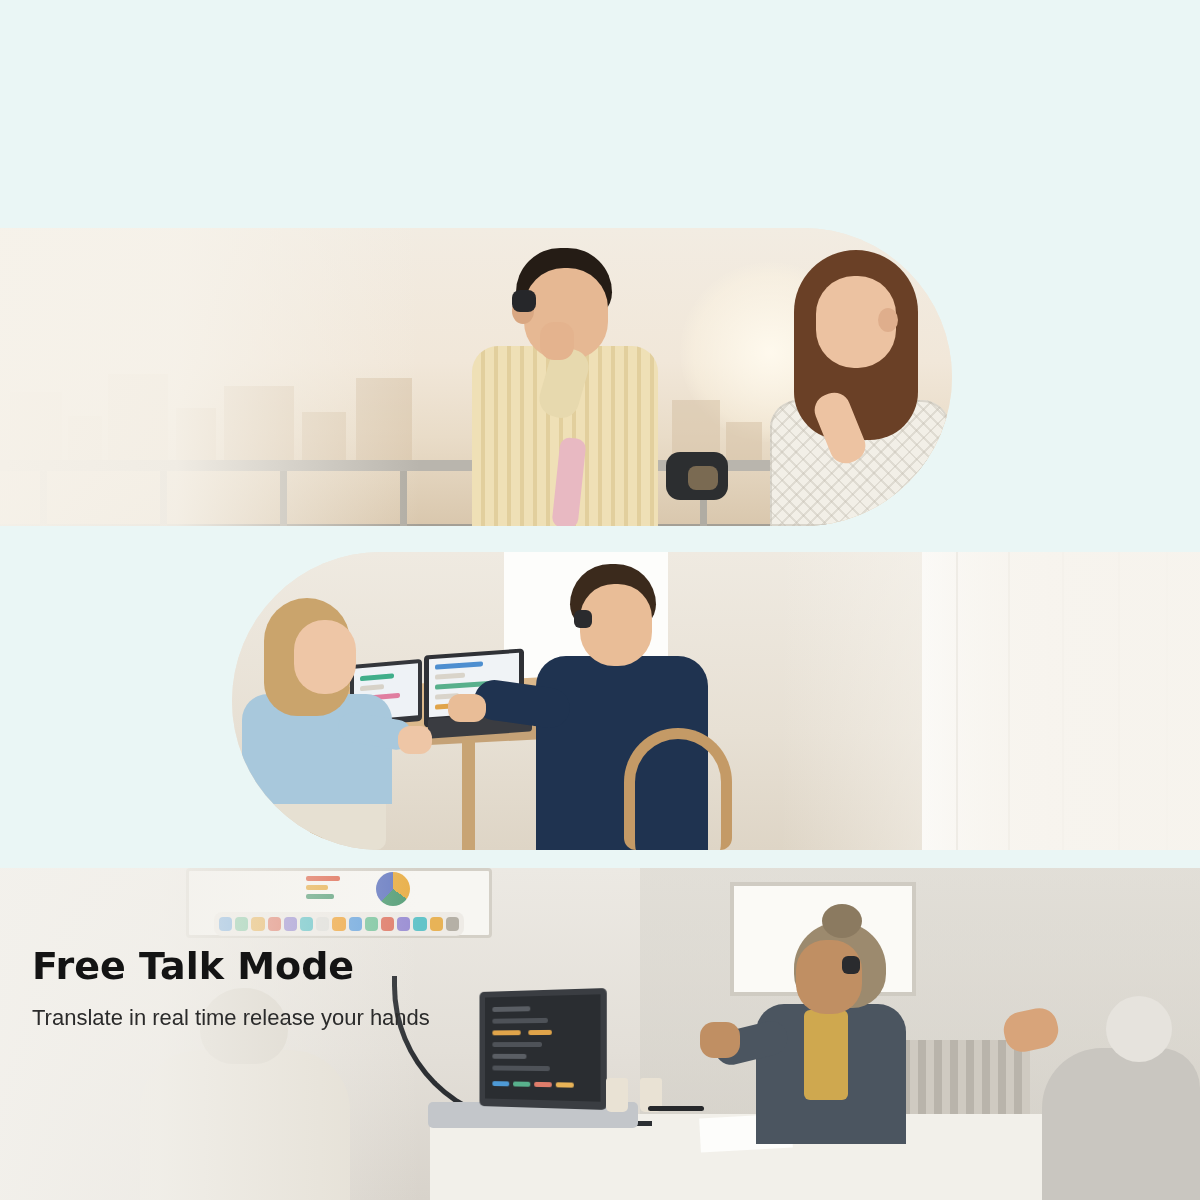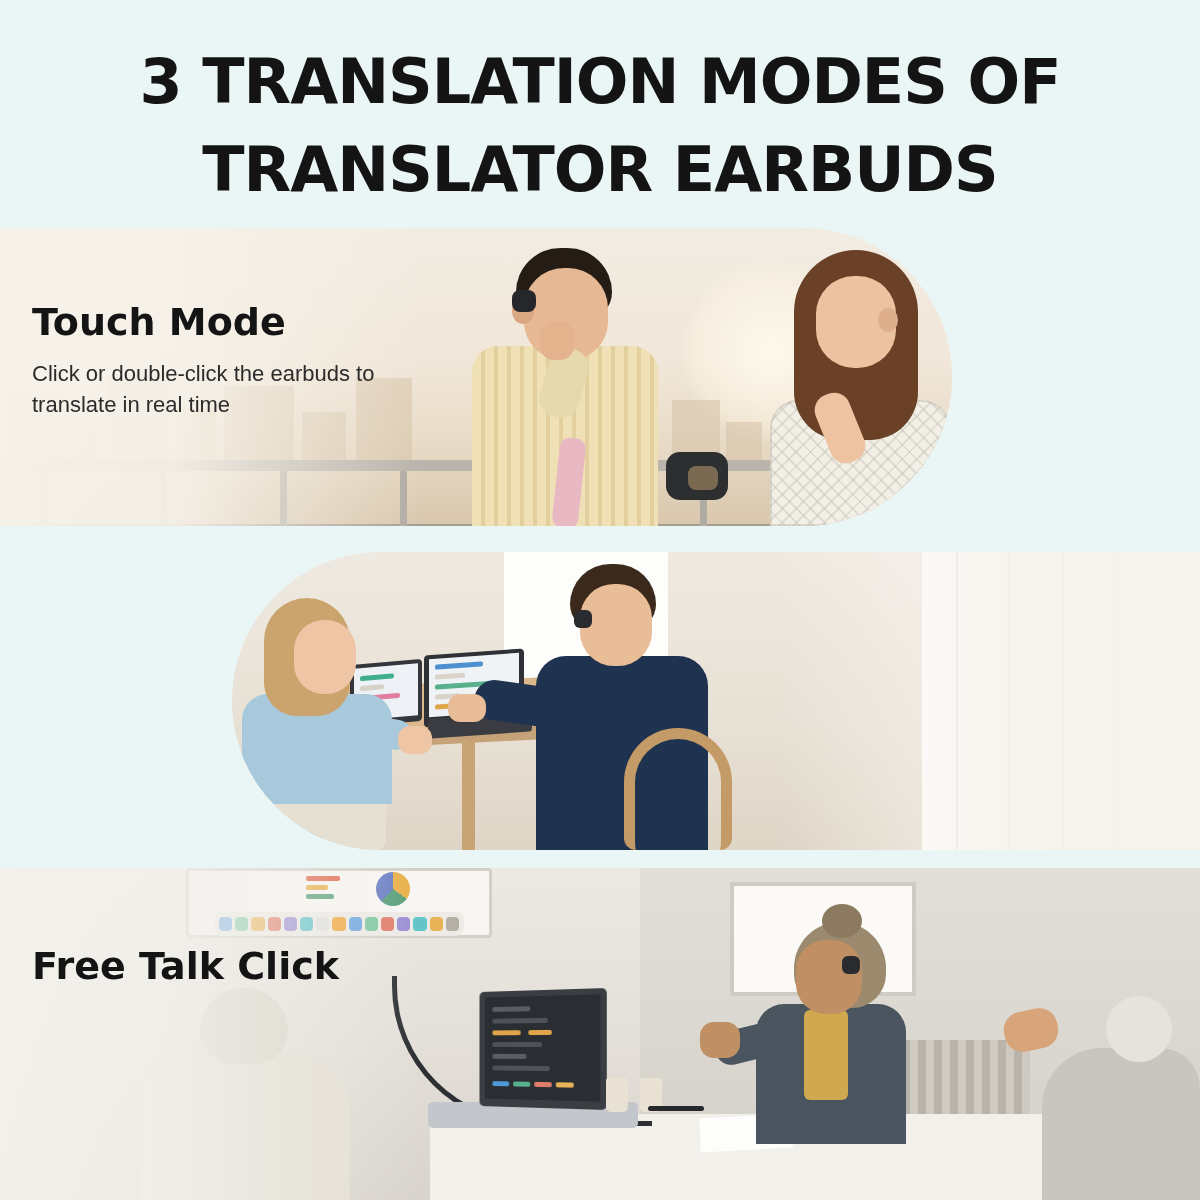--- a/index.html
+++ b/index.html
@@ -461,24 +461,20 @@
     position: absolute; left: 32px; top: 76px; width: 420px;
   }
 
   .gap { position: absolute; left: 0; width: 1200px; background: #eaf6f5; }
 </style>
 </head>
 <body>
 
 <div class="page">
 
-  <div class="title-block">
-    <div class="title-line">3 TRANSLATION MODES OF</div>
-    <div class="title-line">TRANSLATOR EARBUDS</div>
-  </div>
 
   <div class="panel panel1">
     <div class="p1-sky"></div>
     <div class="p1-sun"></div>
 
     <div class="p1-skyline">
       <div class="bldg" style="left:10px; width:52px; height:78px;"></div>
       <div class="bldg" style="left:68px; width:34px; height:54px;"></div>
       <div class="bldg" style="left:108px; width:60px; height:96px;"></div>
       <div class="bldg" style="left:176px; width:40px; height:62px;"></div>
@@ -517,24 +513,20 @@
           <div class="w1-lace"></div>
         </div>
       <div class="w1-hair"></div>
       <div class="w1-face"></div>
       <div class="w1-ear"></div>
       <div class="w1-arm"></div>
     </div>
 
     <div class="p1-fade"></div>
 
-    <div class="p1-text">
-      <div class="mode-title">Touch Mode</div>
-      <div class="mode-desc">Click or double-click the earbuds to translate in real time</div>
-    </div>
   </div>
 
   <div class="p1-device"></div>
   <div class="p1-device-in"></div>
 
   <div class="gap" style="top:526px; height:26px;"></div>
 
   <div class="panel panel2">
     <div class="p2-bg"></div>
     <div class="p2-window"></div>
@@ -674,17 +666,18 @@
     </div>
 
     <div class="p3-person-left">
       <div class="pl-body"></div>
       <div class="pl-head"></div>
     </div>
 
     <div class="p3-fade"></div>
 
     <div class="p3-text">
-      <div class="mode-title">Free Talk Click</div>
+      <div class="mode-title">Free Talk Mode</div>
+      <div class="mode-desc">Translate in real time release your hands</div>
     </div>
   </div>
 
 </div>
 
 </body></html>

